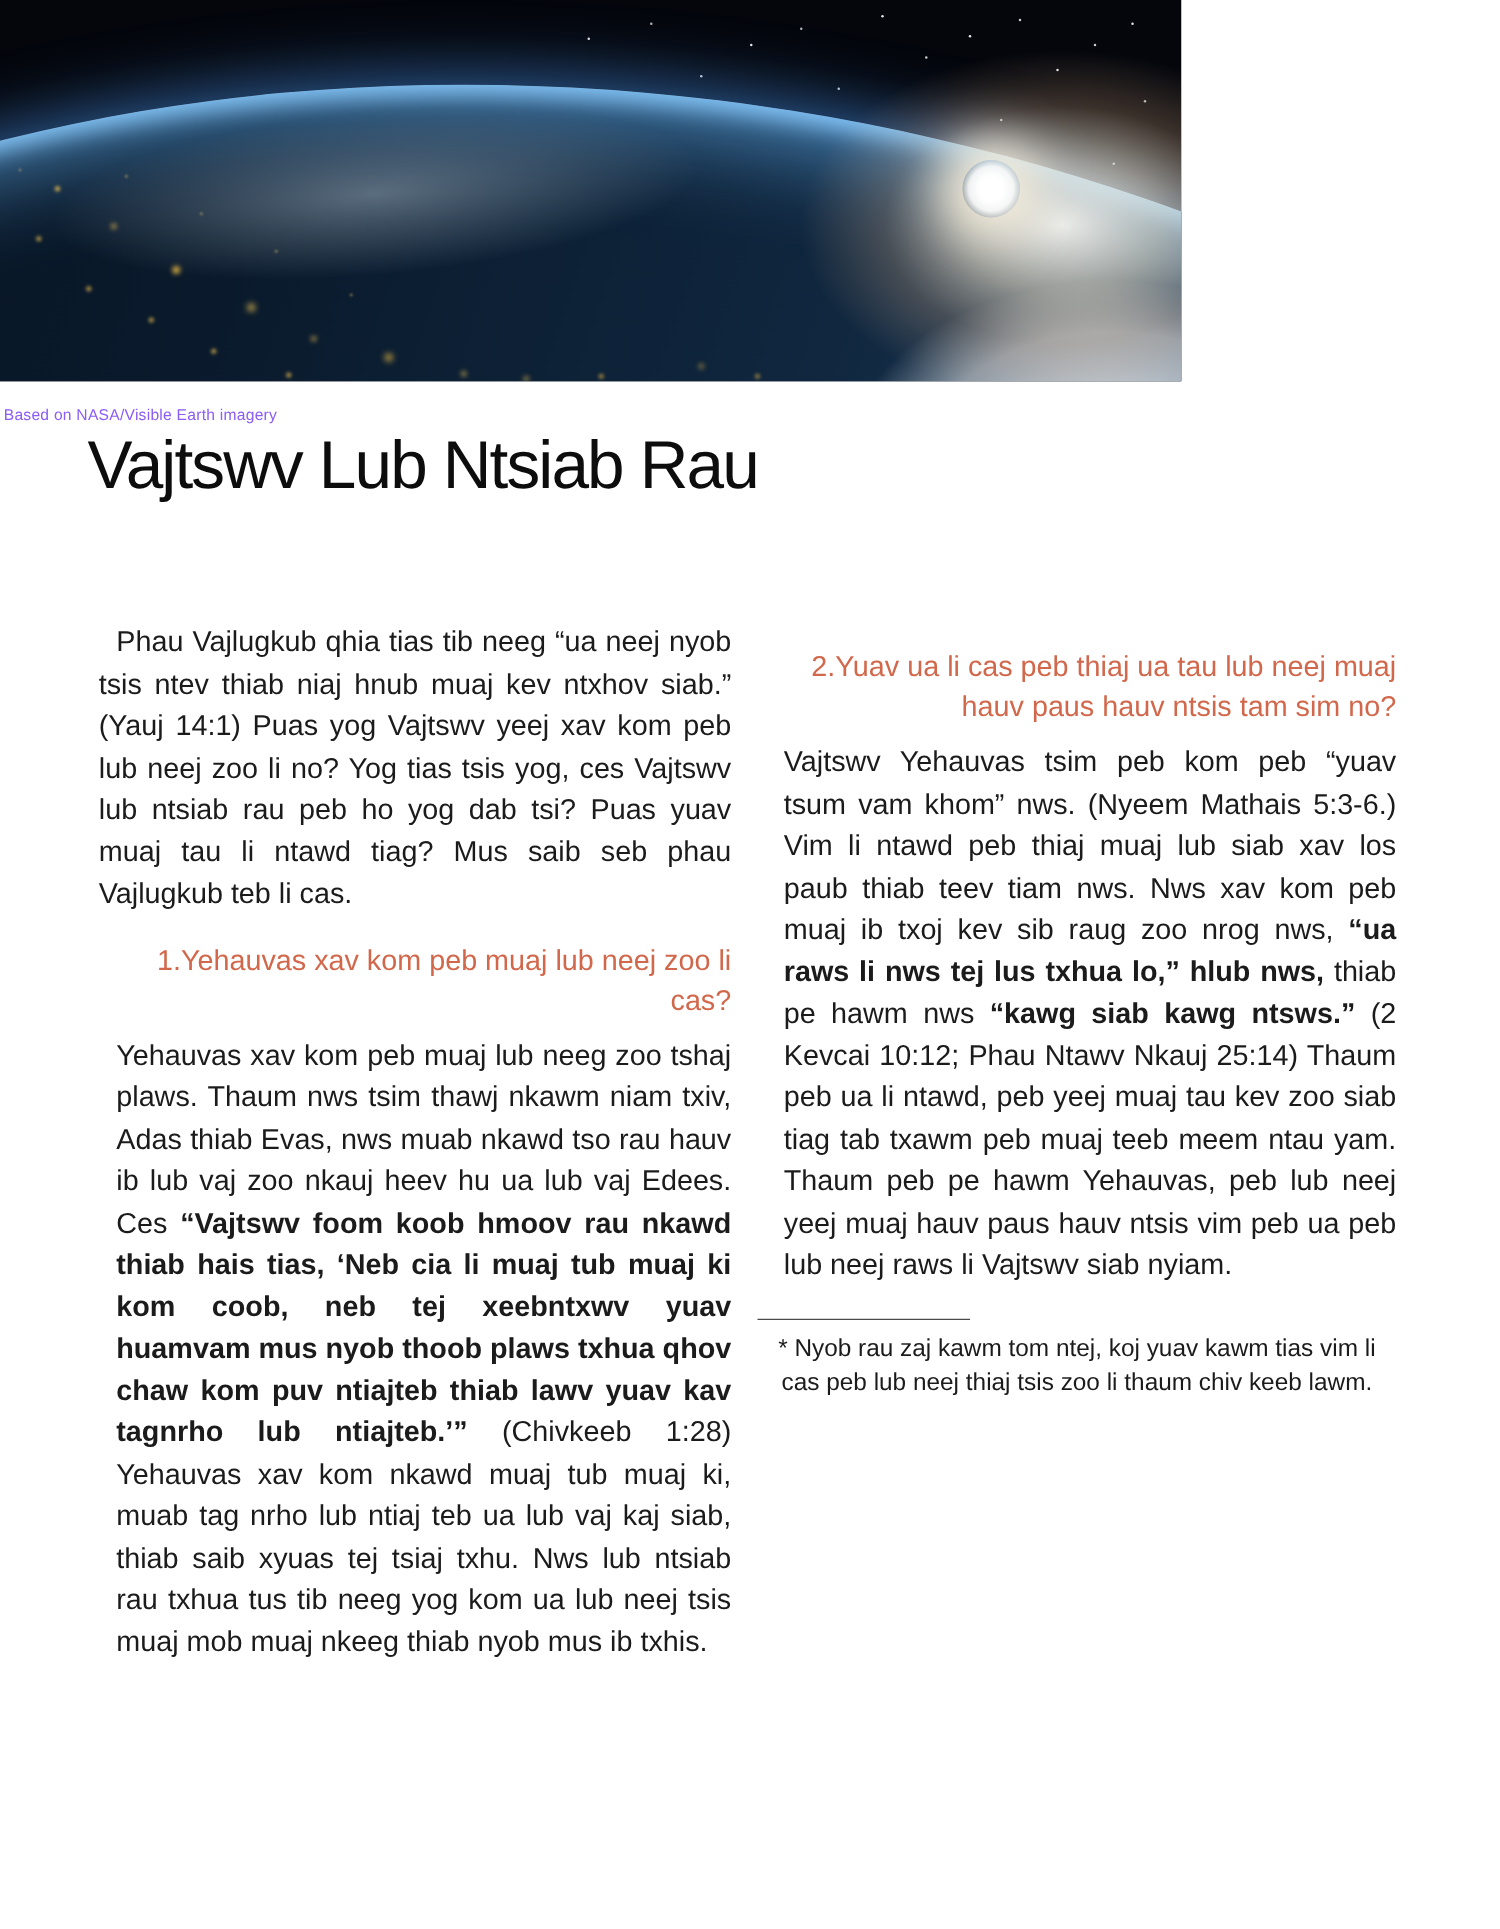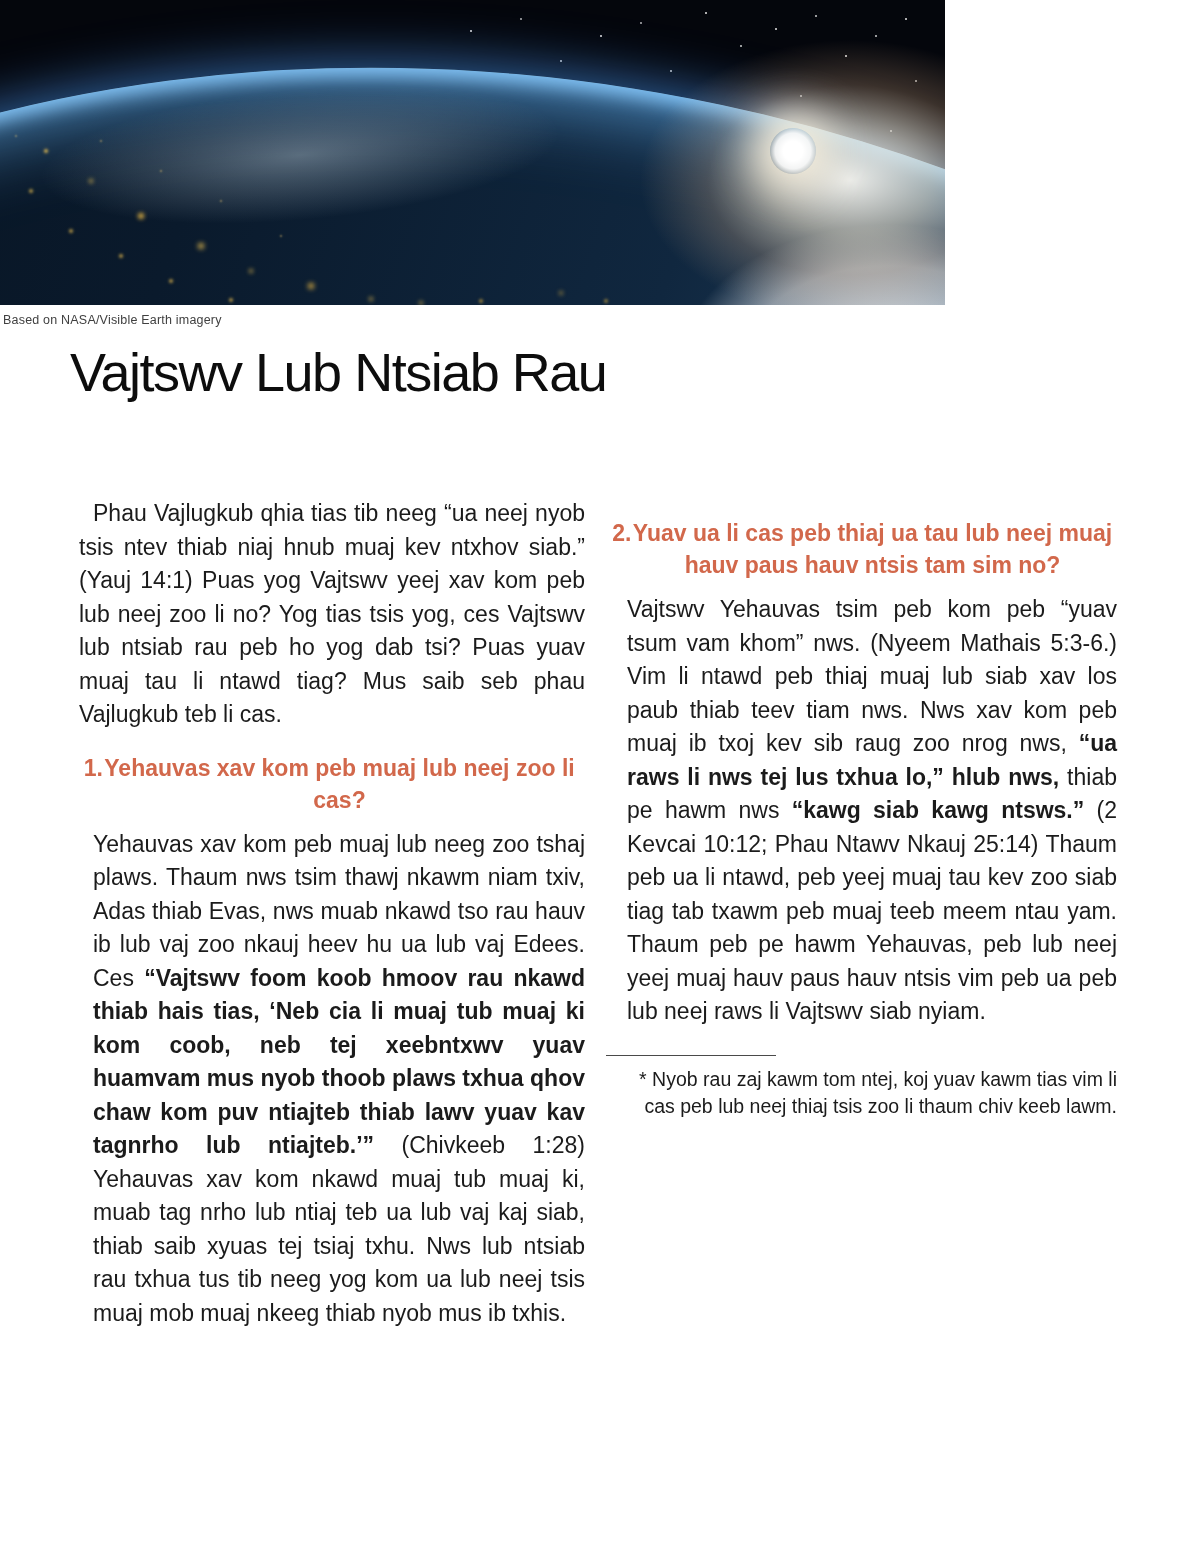--- a/index.html
+++ b/index.html
@@ -83,22 +83,22 @@
     position:absolute; left:957px; top:0; width:243px; height:305px;
     text-align:center;
   }
   .chapter-number {
     margin-top:84px; color:#ffffff; font-size:92px; font-weight:bold;
     letter-spacing:-3px; line-height:1;
   }
   .chapter-underline { width:100px; height:11px; background:#ffffff; margin:16px auto 0; }
 
   .caption {
-    position:absolute; left:3px; top:313px;
-    font-size:12.5px; color:#404040; letter-spacing:.2px;
+    position:absolute; left:3px; top:325px;
+    font-size:12.5px; color:#8b5cf6; letter-spacing:.2px;
   }
 
   
   .title {
     position:absolute; left:70px; top:344px; width:900px;
     font-size:54px; font-weight:normal; line-height:57px; letter-spacing:-1.5px;
     color:#0d0d0d;
   }
   .title-line { display:block; }
 
@@ -108,30 +108,30 @@
     display:flex; gap:21px;
     font-size:23px; line-height:33.5px; text-align:justify;
   }
   .col-left  { width:513px; }
   .col-right { width:511px; }
 
   .intro { margin-left:7px; text-indent:14px; }
 
   .q {
     margin:20px 0 12px; padding-left:22px; text-indent:-22px;
-    font-size:23px; line-height:32px; font-weight:bold; color:#d2684b;
-    text-align:center;
+    font-size:23px; line-height:32px; font-weight:normal; color:#d2684b;
+    text-align:right;
   }
   .q-num { display:inline-block; width:22px; text-indent:0; }
 
   .num-para { margin-left:21px; }
   .num-para b { font-weight:bold; }
 
   .footnote-rule { width:170px; height:1px; background:#4a4a4a; margin:26px 0 10px; }
-  .footnote { font-size:19.5px; line-height:27px; text-align:right; margin-left:0; }
+  .footnote { font-size:19.5px; line-height:27px; text-align:center; margin-left:0; }
 </style>
 </head>
 <body>
 
 <div class="page">
 
   <header class="header">
     <div class="earth-photo">
       <div class="stars"></div>
       <div class="earth"></div>

